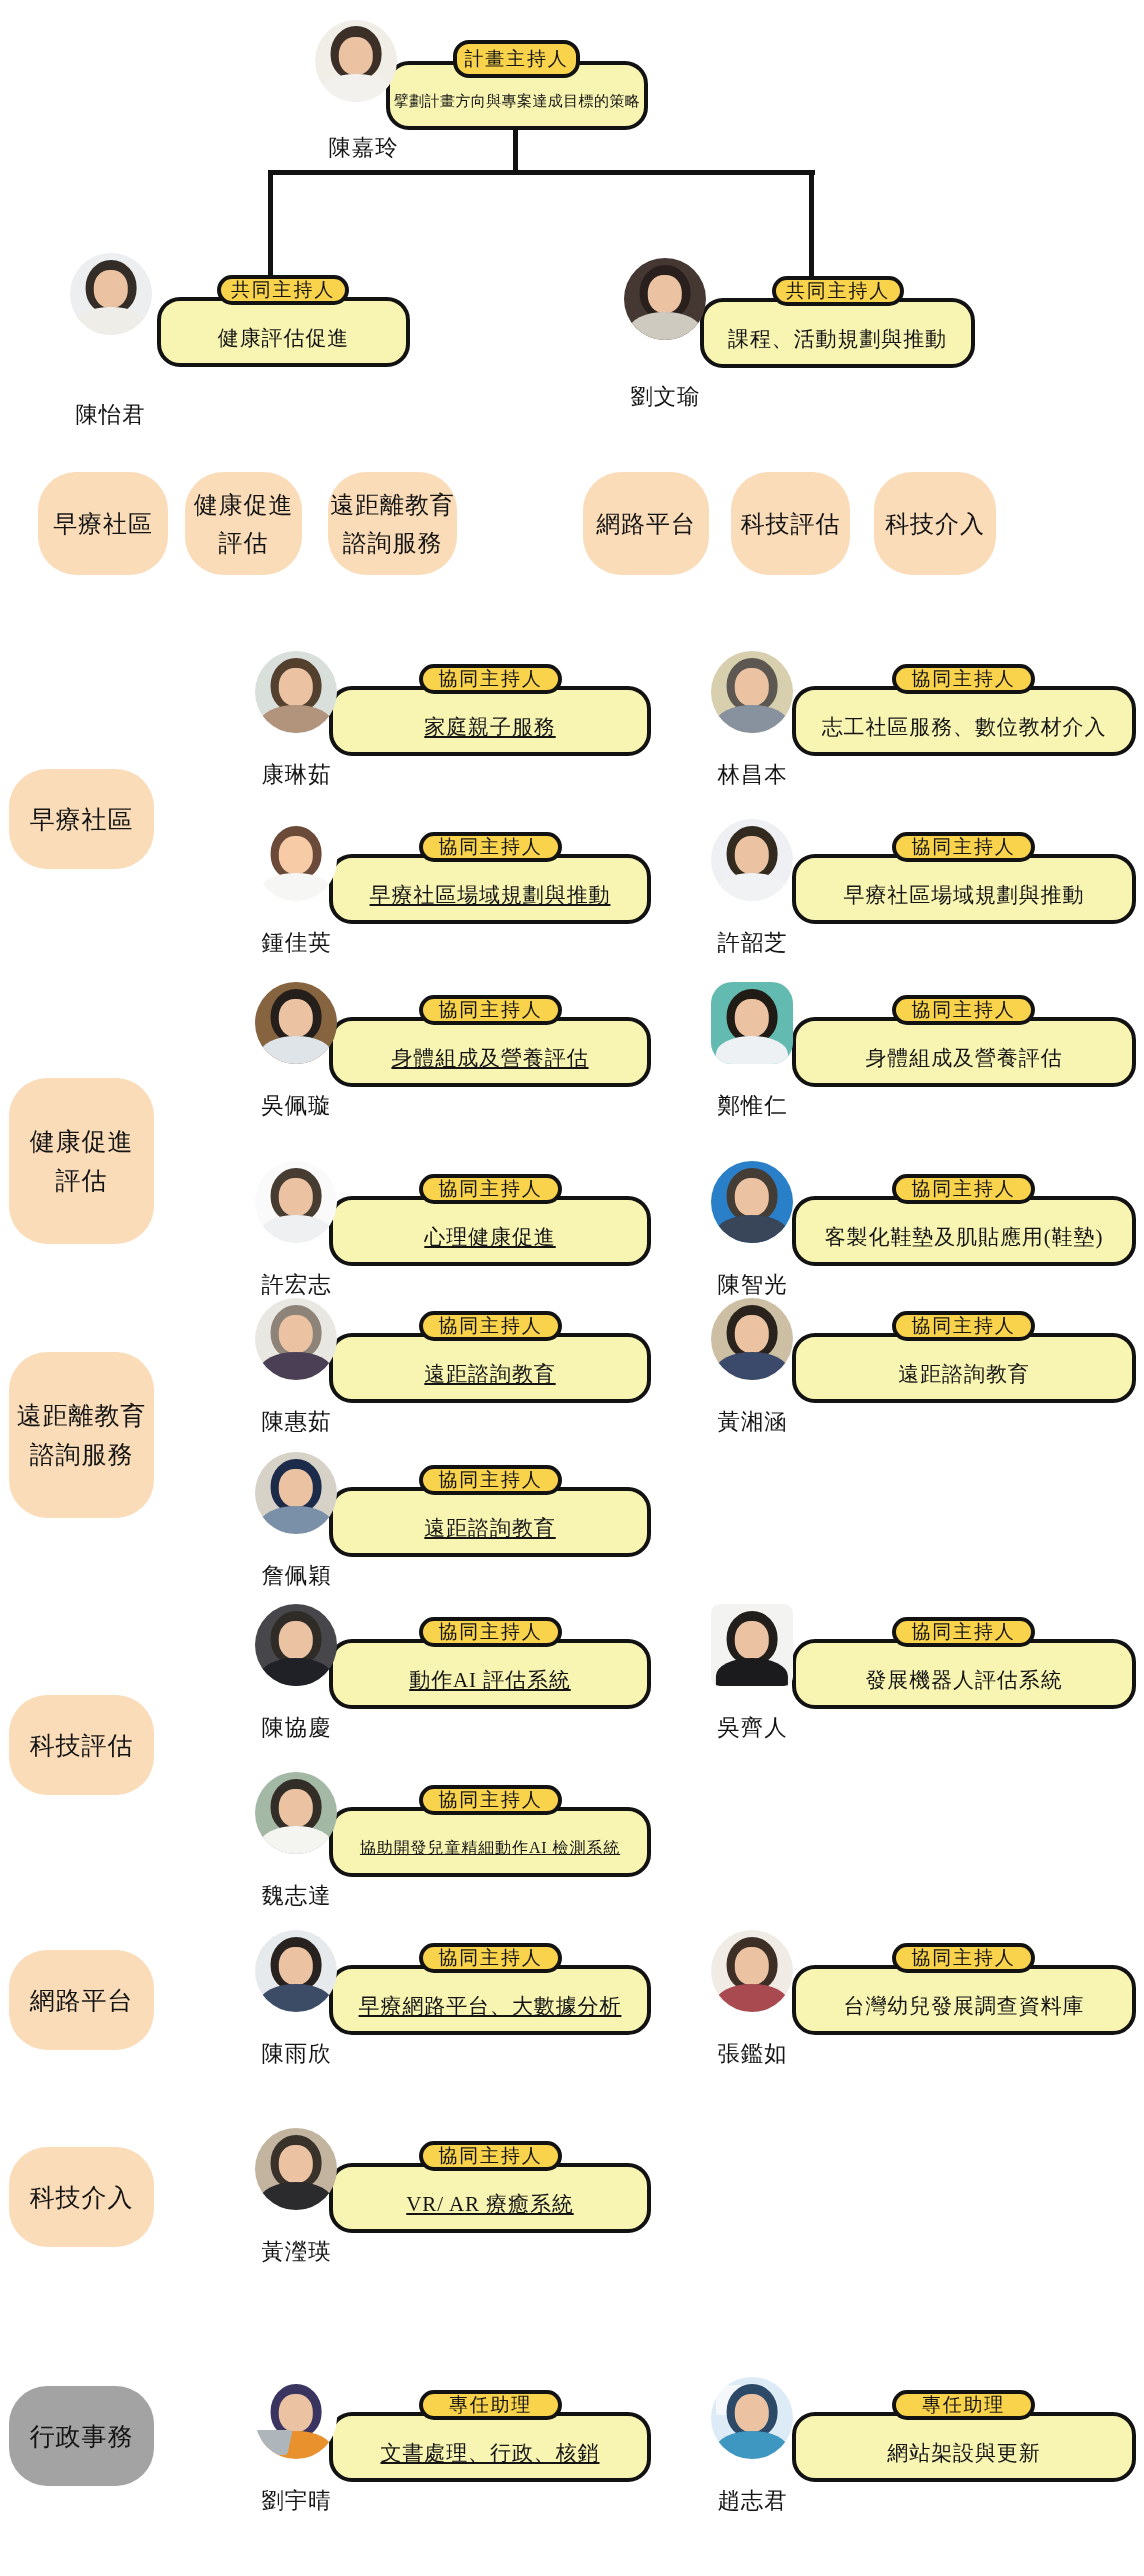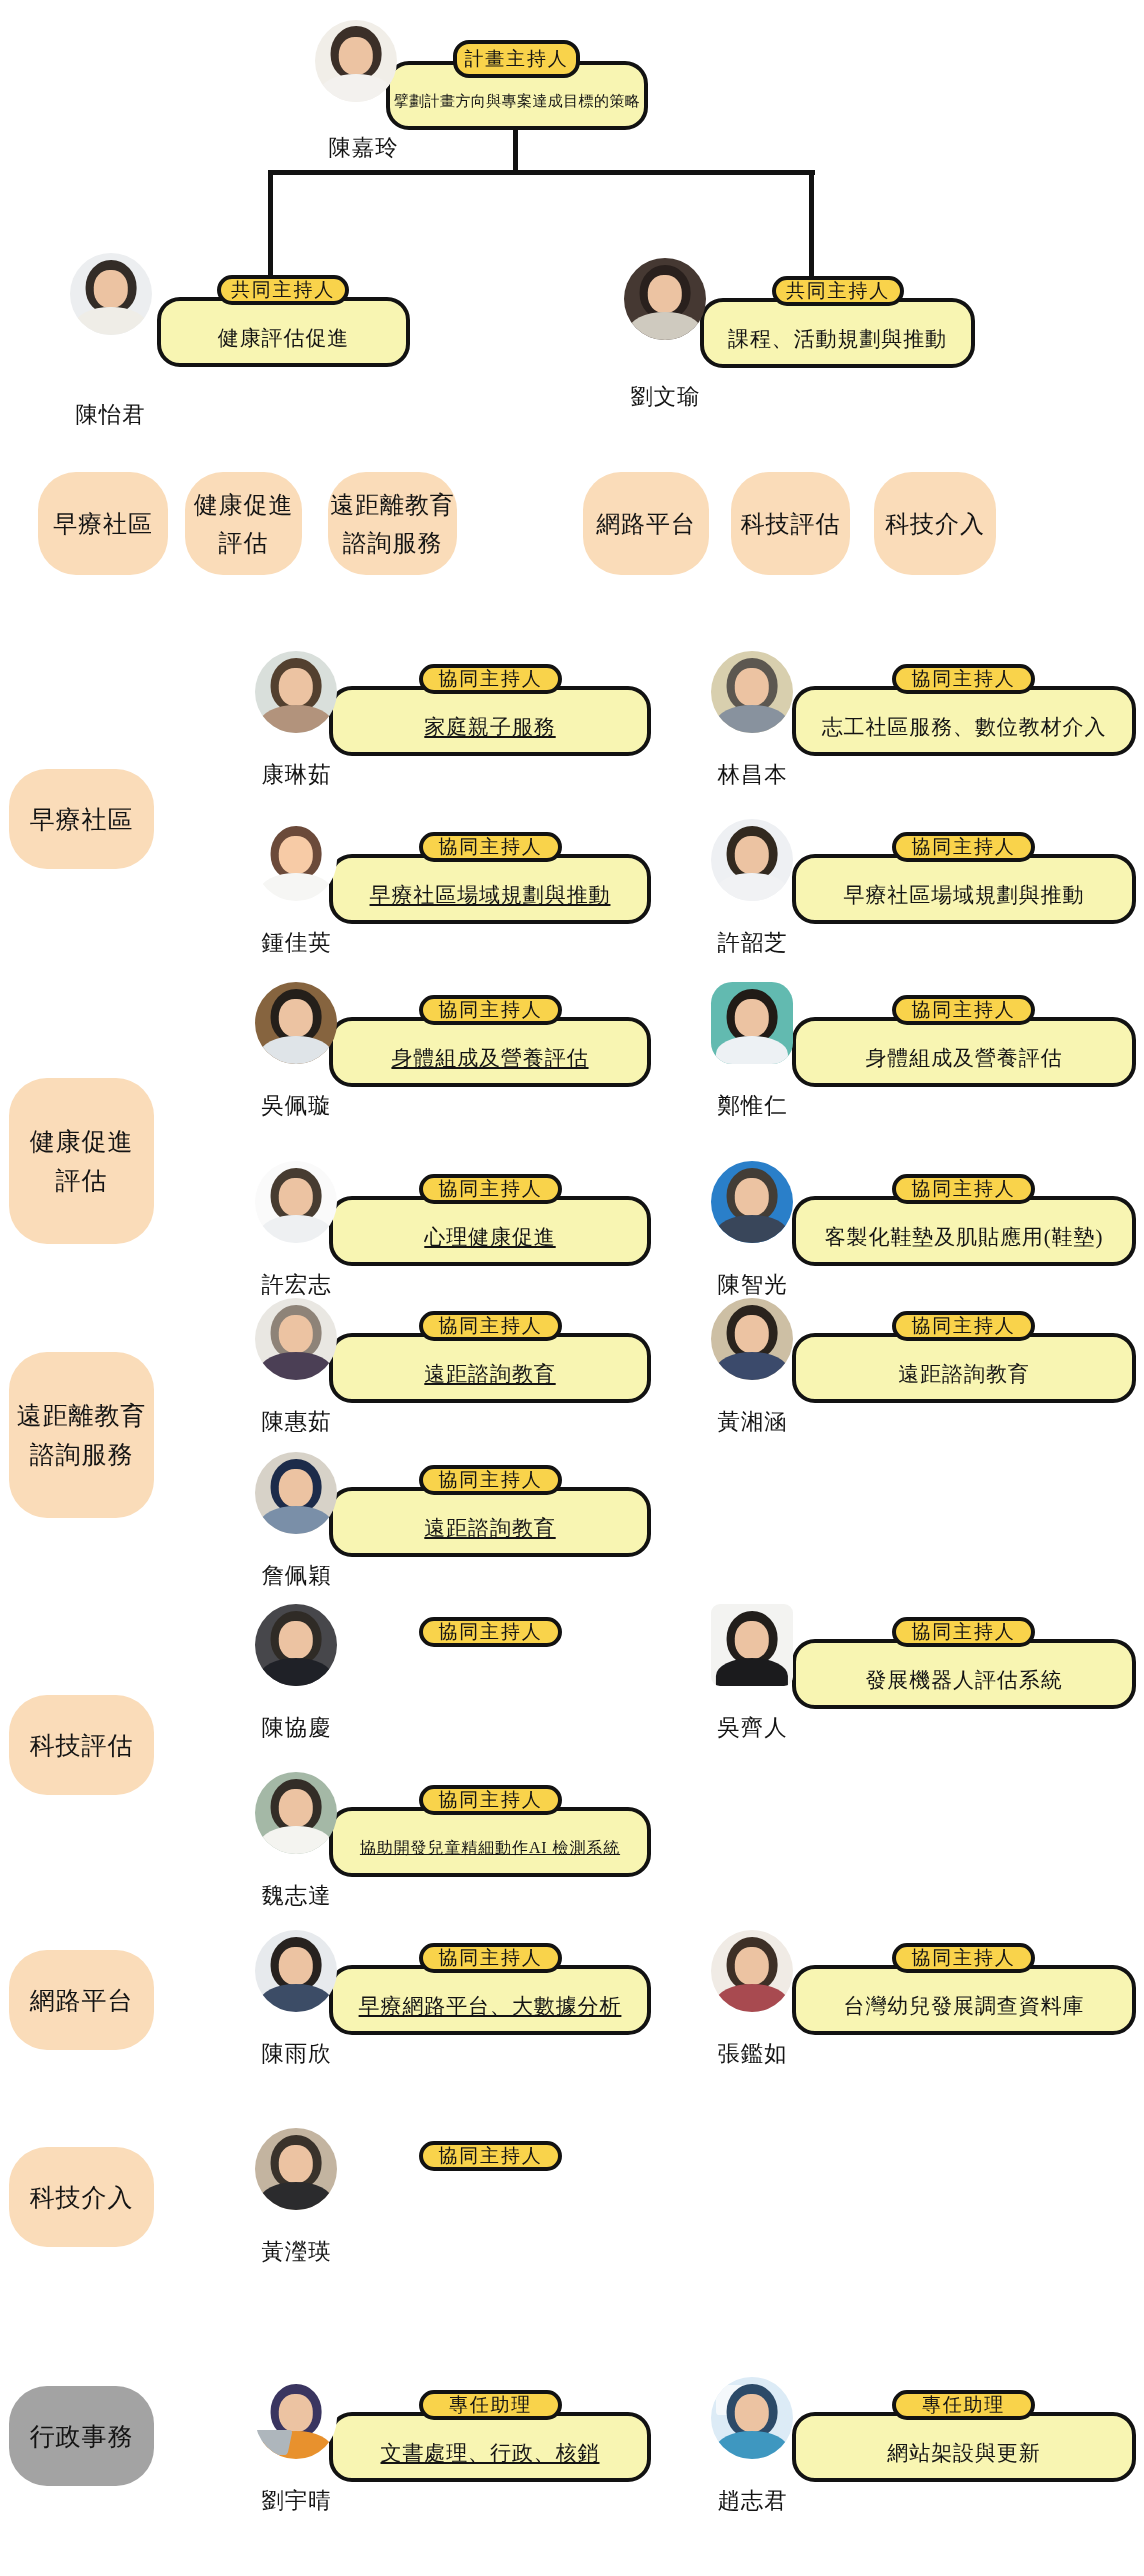--- a/index.html
+++ b/index.html
@@ -248,20 +248,23 @@
         <span class="desc">遠距諮詢教育</span>
       </div>
     <div class="mbadge">協同主持人</div>
     <div class="mname">詹佩穎</div>
   </div>
 
   <div class="entry col-l" style="top:1604px;">
     <div class="avatar" style="--abg:#47474b;--hair:#2f2b26;--shirt:#1f2127;">
         <i class="torso"></i>
       </div>
+    <div class="mbox">
+        <span class="desc">動作AI 評估系統</span>
+      </div>
     <div class="mbadge">協同主持人</div>
     <div class="mname">陳協慶</div>
   </div>
   <div class="entry col-r" style="top:1604px;">
     <div class="avatar square" style="--abg:#f3f3f1;--hair:#221e1b;--shirt:#1b1b1d;">
         <i class="torso"></i>
       </div>
     <div class="mbox">
         <span class="desc">發展機器人評估系統</span>
       </div>
@@ -296,20 +299,23 @@
     <div class="mbox">
         <span class="desc">台灣幼兒發展調查資料庫</span>
       </div>
     <div class="mbadge">協同主持人</div>
     <div class="mname">張鑑如</div>
   </div>
 
   <div class="entry col-l" style="top:2128px;">
     <div class="avatar" style="--abg:#c3b4a0;--hair:#39322b;--shirt:#2b2b2d;">
         <i class="torso"></i>
+      </div>
+    <div class="mbox">
+        <span class="desc">VR/ AR 療癒系統</span>
       </div>
     <div class="mbadge">協同主持人</div>
     <div class="mname">黃瀅瑛</div>
   </div>
 
   <div class="entry col-l" style="top:2377px;">
     <div class="avatar" style="--abg:#ffffff;--hair:#3a3560;--shirt:#e8912d;">
         <i class="torso"></i>
         <i class="prop laptop-prop"></i>
       </div>

